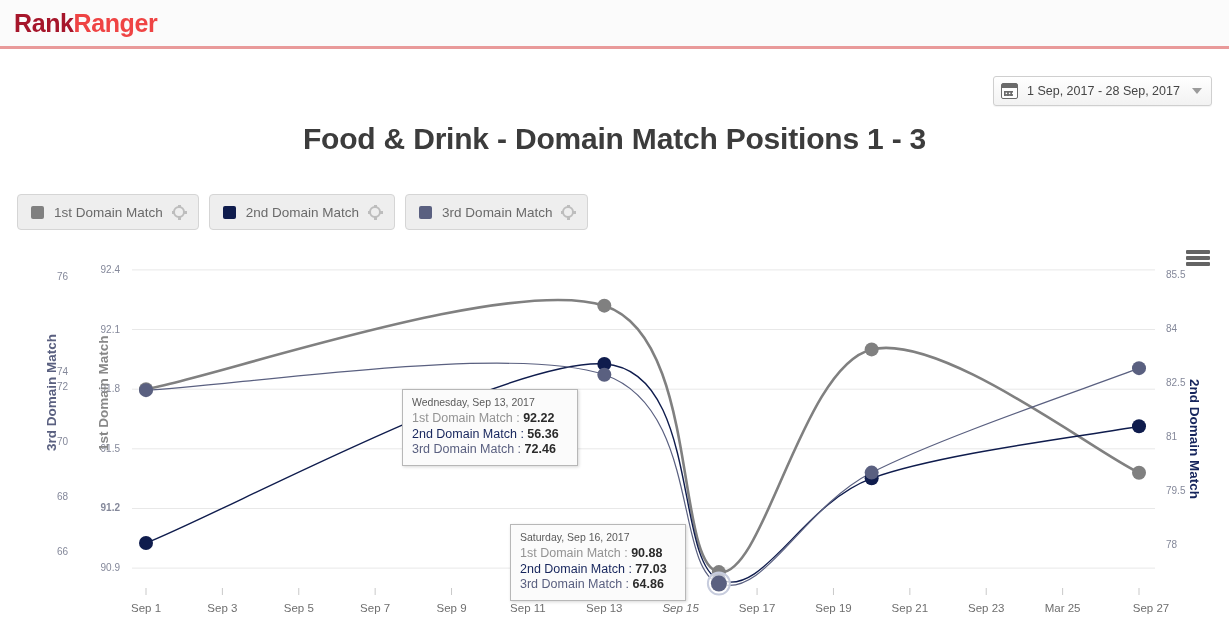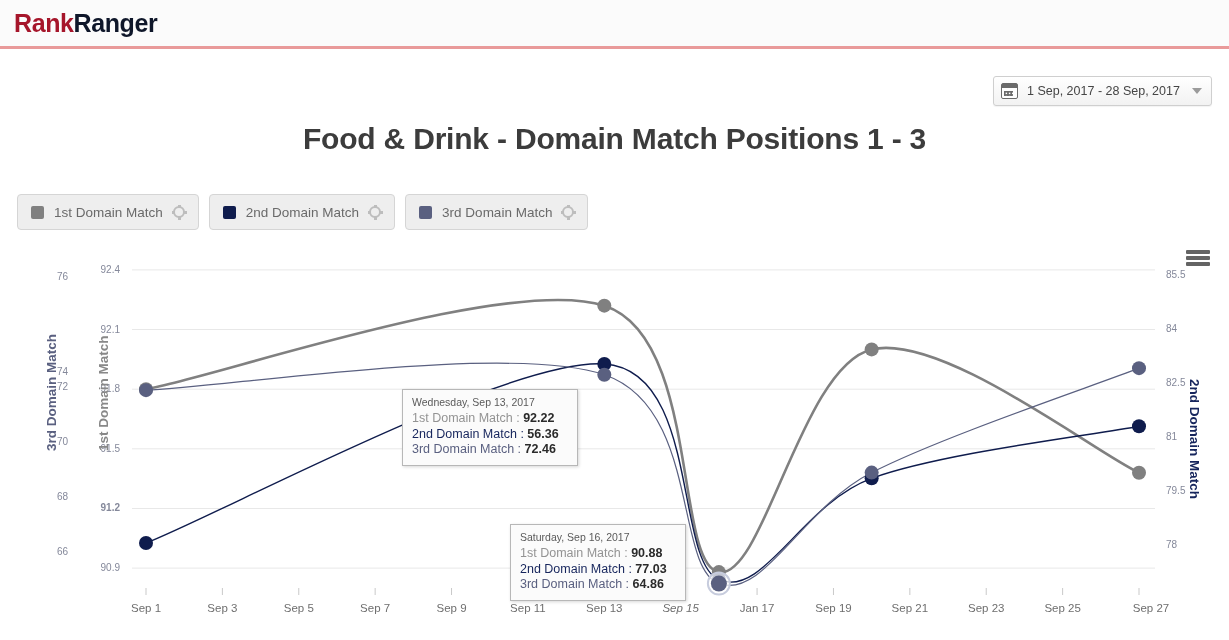--- a/index.html
+++ b/index.html
@@ -28,21 +28,21 @@
   }
   .logo {
     position: absolute;
     left: 14px; top: 9px;
     font-size: 25px;
     font-weight: bold;
     letter-spacing: -0.4px;
     white-space: nowrap;
   }
   .logo .rank { color: #a6162b; }
-  .logo .ranger { color: #0f172a; }
+  .logo .ranger { color: #ef4444; }
 
   
   .datepicker {
     position: absolute;
     left: 993px; top: 76px;
     width: 219px;
     height: 30px;
     box-sizing: border-box;
     border: 1px solid #cfcfcf;
     border-radius: 3px;
@@ -357,25 +357,25 @@
       </div>
     <div id="xticks">
         <div class="xtick" style="left: 111px; width: 70px; top: 370px;">Sep 1</div>
         <div class="xtick" style="left: 187.385px; width: 70px; top: 370px;">Sep 3</div>
         <div class="xtick" style="left: 263.769px; width: 70px; top: 370px;">Sep 5</div>
         <div class="xtick" style="left: 340.154px; width: 70px; top: 370px;">Sep 7</div>
         <div class="xtick" style="left: 416.538px; width: 70px; top: 370px;">Sep 9</div>
         <div class="xtick" style="left: 492.923px; width: 70px; top: 370px;">Sep 11</div>
         <div class="xtick" style="left: 569.308px; width: 70px; top: 370px;">Sep 13</div>
         <div class="xtick" style="left: 645.692px; width: 70px; top: 370px; font-style: italic;">Sep 15</div>
-        <div class="xtick" style="left: 722.077px; width: 70px; top: 370px;">Jan 17</div>
+        <div class="xtick" style="left: 722.077px; width: 70px; top: 370px;">Sep 17</div>
         <div class="xtick" style="left: 798.462px; width: 70px; top: 370px;">Sep 19</div>
         <div class="xtick" style="left: 874.846px; width: 70px; top: 370px;">Sep 21</div>
         <div class="xtick" style="left: 951.231px; width: 70px; top: 370px;">Sep 23</div>
-        <div class="xtick" style="left: 1027.62px; width: 70px; top: 370px;">Sep 25</div>
+        <div class="xtick" style="left: 1027.62px; width: 70px; top: 370px;">Mar 25</div>
         <div class="xtick" style="left: 1116px; width: 70px; top: 370px;">Sep 27</div>
       </div>
   </div>
 
   <div class="axis-title left3">3rd Domain Match</div>
   <div class="axis-title left1">1st Domain Match</div>
   <div class="axis-title right2">2nd Domain Match</div>
 
   <div class="menu-icon">
     <span></span>

